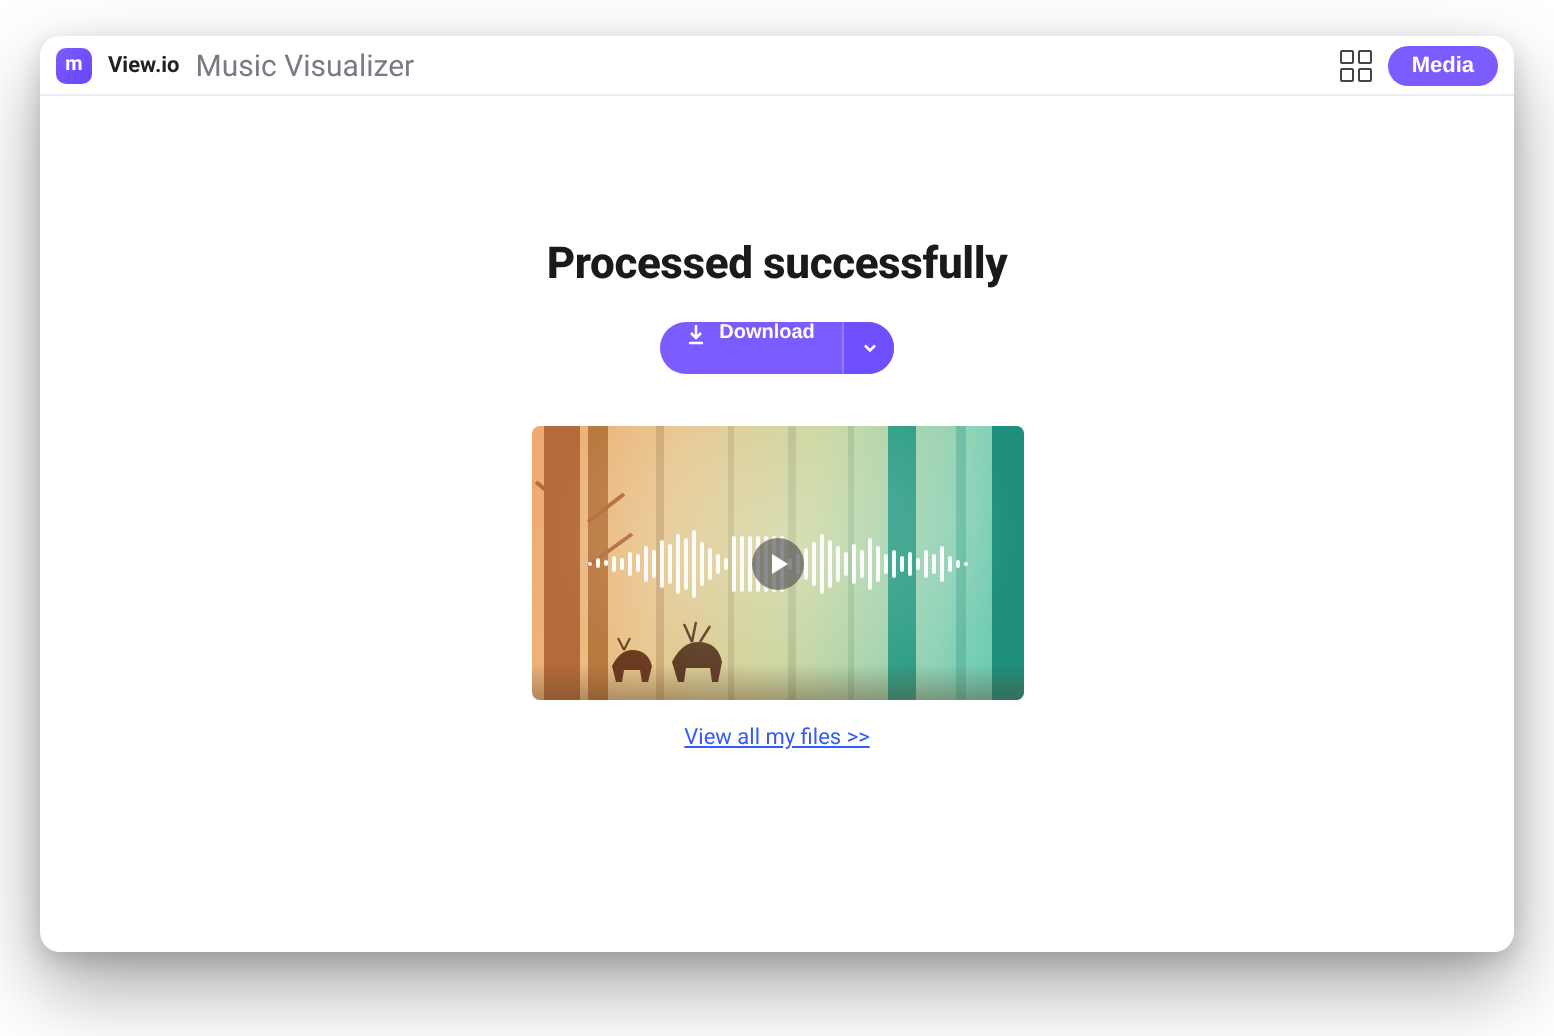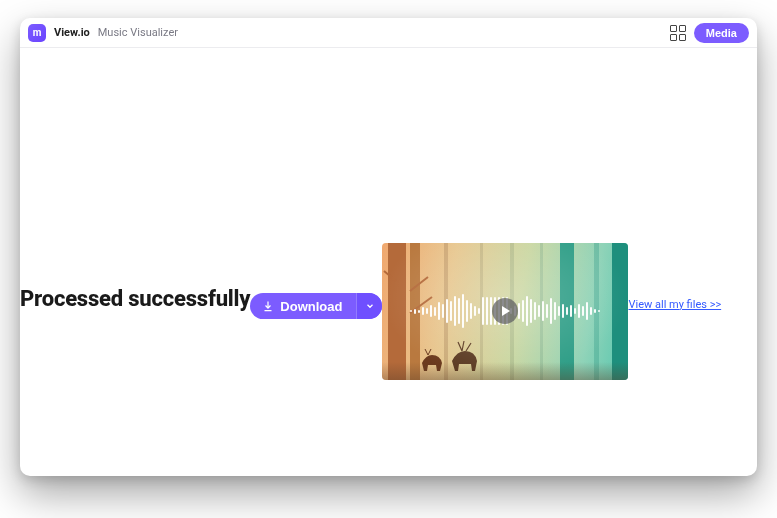--- a/index.html
+++ b/index.html
@@ -26,49 +26,49 @@
     padding: 0 8px;
     gap: 8px;
   }
   .logo {
     width: 18px; height: 18px; border-radius: 5px;
     background: linear-gradient(135deg,#7c5cff,#6a44ff);
     display: flex; align-items: center; justify-content: center;
     color: #fff; font-size: 10px; font-weight: 700;
   }
   .brand { font-size: 11px; font-weight: 700; color: #222; }
-  .subtitle { font-size: 11px; color: #7a7a85; }
+  .subtitle { font-size: 15px; color: #7a7a85; }
   .spacer { flex: 1; }
   .qr-icon { width: 16px; height: 16px; display: grid; grid-template-columns: 1fr 1fr; grid-template-rows: 1fr 1fr; gap: 2px; cursor: pointer; }
   .qr-icon span { border: 1.3px solid #444; border-radius: 1px; }
   .export-btn {
     background: #7c5cff; color: #fff; font-size: 11px; font-weight: 600;
     border: none; padding: 4px 12px; border-radius: 11px; cursor: pointer;
   }
 
   .content {
     flex: 1;
     display: flex;
-    flex-direction: row;
+    flex-direction: column;
     align-items: center;
     padding-top: 72px;
   }
   .heading { font-size: 22px; font-weight: 800; color: #1a1a1a; letter-spacing: -0.2px; }
   .btn-row { display: flex; gap: 10px; margin-top: 16px; }
   .edit-btn {
     border: 1px solid #7c5cff; color: #7c5cff; background: #fff;
     font-size: 11px; font-weight: 600; padding: 6px 14px; border-radius: 14px; cursor: pointer;
   }
   .download-group {
     display: flex; border-radius: 14px; overflow: hidden; height: 26px;
     background: #7c5cff; color: #fff;
   }
   .download-btn {
-    background: transparent; border: none; color: #fff; font-size: 13px; font-weight: 600;
-    padding: 0 14px 0 12px; display: flex; align-items: center; gap: 6px; cursor: pointer;
+    background: transparent; border: none; color: #fff; font-size: 10px; font-weight: 600;
+    padding: 0 14px 0 12px; display: flex; gap: 6px; cursor: pointer;
   }
   .download-btn svg { width: 12px; height: 12px; }
   .download-caret {
     background: #6f4fff; border: none; color: #fff; width: 26px;
     display: flex; align-items: center; justify-content: center; cursor: pointer;
     border-left: 1px solid rgba(255,255,255,0.25);
   }
   .download-caret svg { width: 10px; height: 10px; }
 
   .preview {

